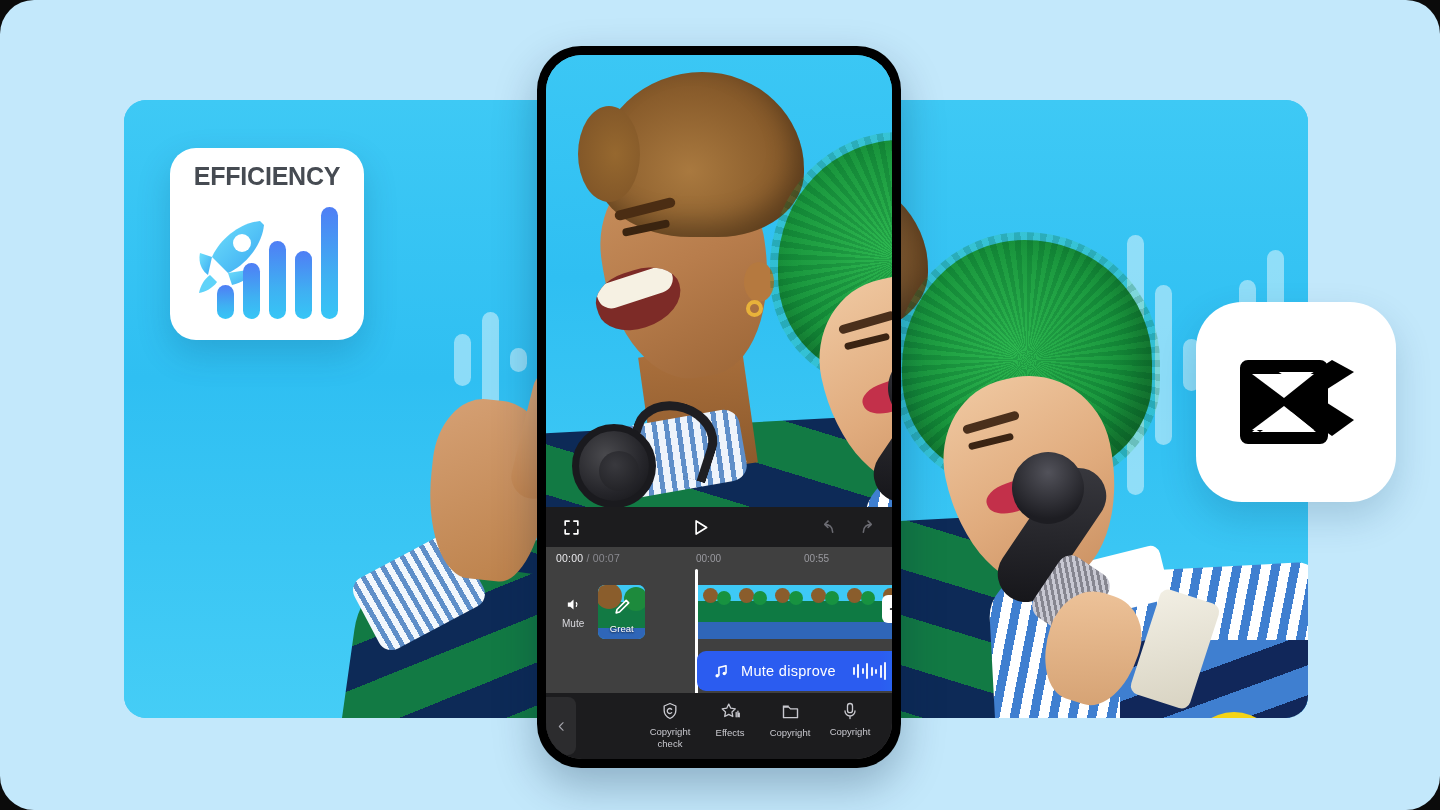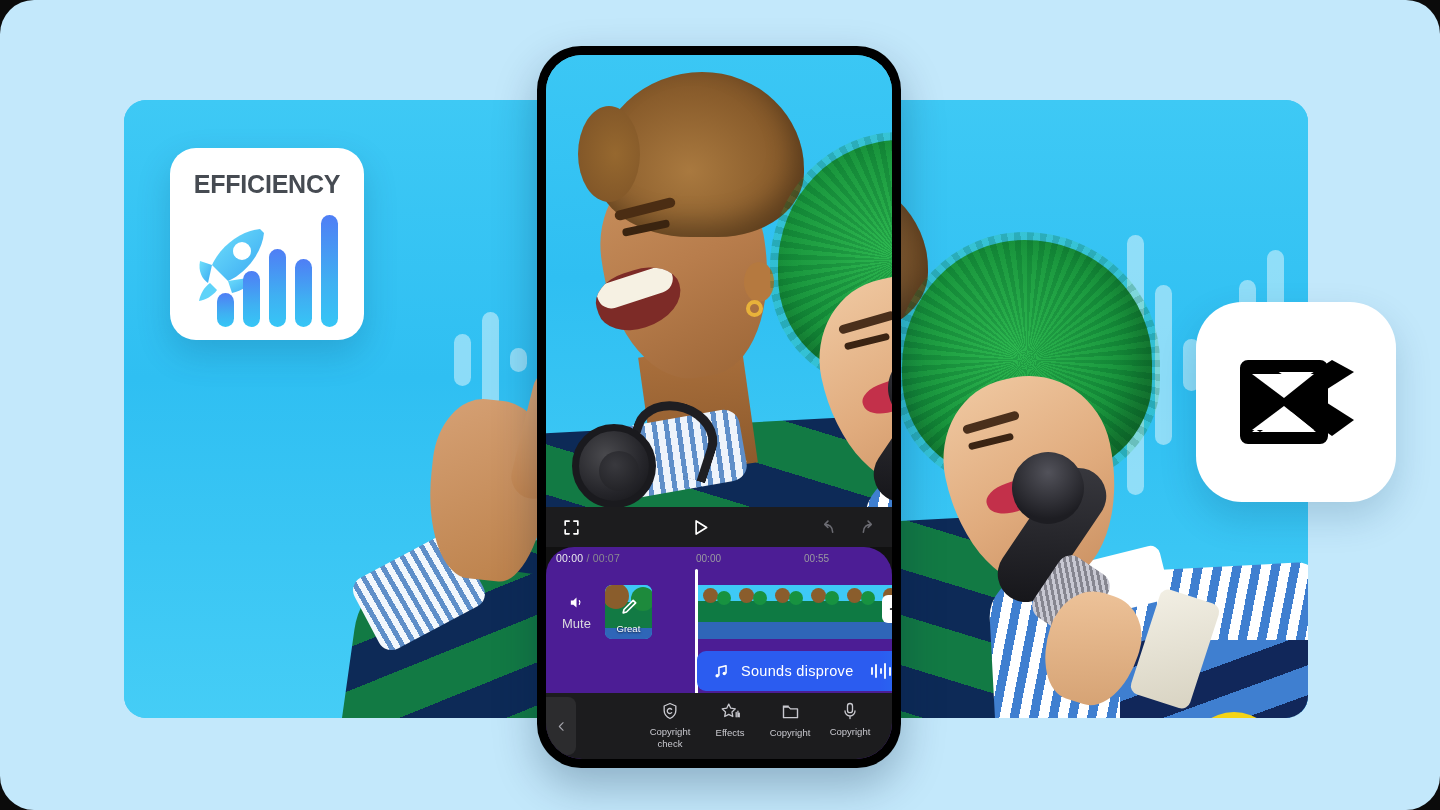--- a/index.html
+++ b/index.html
@@ -271,21 +271,21 @@
     background: linear-gradient(150deg,#f2efe4,#d8d3c2);
     transform: rotate(18deg);
   }
 
   
   .eff-card {
     position: absolute; left: 170px; top: 148px;
     width: 194px; height: 192px;
     background: #ffffff; border-radius: 26px;
     box-shadow: 0 14px 34px rgba(10,60,100,.20);
-    padding: 20px 16px 12px;
+    padding: 12px 16px 12px;
   }
   .eff-title {
     font-size: 25px; font-weight: 700; letter-spacing: -0.2px;
     color: #464b52; text-align: center; line-height: 1;
     margin-top: 4px;
   }
   .eff-graphic { position: relative; width: 100%; height: 126px; margin-top: 8px; }
   .eff-bars {
     position: absolute; right: 10px; bottom: 4px;
     display: flex; align-items: flex-end; gap: 9px; height: 118px;
@@ -331,42 +331,41 @@
     position: absolute; left: 0; right: 0; top: 452px;
     height: 40px; background: #1c1c1e;
     display: flex; align-items: center; padding: 0 16px;
   }
   .ctrl-center { flex: 1; display: flex; justify-content: center; }
   .ctrl-right { display: flex; gap: 18px; }
 
   
   .timeline {
     position: absolute; left: 0; right: 0; top: 492px; bottom: 0;
-    background: #4c1d95;
-    border-radius: 28px;
+    background: #404040;
   }
   .tl-ruler {
     position: relative; height: 22px; display: flex; align-items: center;
   }
   .tc { font-size: 10.5px; color: #e9e9ec; padding-left: 10px; letter-spacing: .2px; }
   .tc .total { color: #8a8a90; }
   .tl-marks {
     position: absolute; left: 150px; right: 0; top: 0; height: 22px;
     display: flex; align-items: center; gap: 0;
   }
   .tl-mark { font-size: 10px; color: #9a9aa0; width: 86px; }
   .tl-dot { width: 3px; height: 3px; border-radius: 50%; background: #6e6e75; margin-right: 83px; }
 
   .tl-body { position: relative; height: 100%; }
   .tl-left {
     position: absolute; left: 0; top: 16px; width: 146px;
     display: flex; align-items: center; gap: 14px; padding-left: 16px;
   }
   .mute-btn { display: flex; flex-direction: column; align-items: center; gap: 5px; }
-  .mute-label { font-size: 13px; color: #d9d9de; }
+  .mute-label { font-size: 10px; color: #d9d9de; }
   .cover-thumb {
     position: relative; width: 47px; height: 54px; border-radius: 7px;
     overflow: hidden; background: #2bb3e8;
   }
   .cover-img {
     position: absolute; left: -36px; top: -6px; width: 120px; height: 68px;
     background:
       linear-gradient(180deg,#3ec9f5 0 34%, #127a44 34% 72%, #2f66b8 72% 100%);
   }
   .cover-img::before {
@@ -672,21 +671,21 @@
               <path d="M12 4 v16 M4 12 h16" stroke="#000" stroke-width="2.6" stroke-linecap="round"></path>
             </svg>
           </div>
 
           <div class="audio-track">
             <svg width="19" height="19" viewBox="0 0 24 24">
               <path d="M10 17.5 a2.2 2.2 0 1 1 -2.2 -2.2 a2.2 2.2 0 0 1 2.2 2.2 Z" fill="#fff"></path>
               <path d="M19 14.5 a2.2 2.2 0 1 1 -2.2 -2.2 a2.2 2.2 0 0 1 2.2 2.2 Z" fill="#fff"></path>
               <path d="M10 17.5 V7 l9 -2.2 V14.5" fill="none" stroke="#fff" stroke-width="1.9" stroke-linejoin="round"></path>
             </svg>
-            <span class="audio-name">Sounds  disprove</span>
+            <span class="audio-name">Mute  disprove</span>
             <div class="audio-wave" id="audioWave">
                 <div class="aw" style="height: 8px;"></div>
                 <div class="aw" style="height: 14px;"></div>
                 <div class="aw" style="height: 6px;"></div>
                 <div class="aw" style="height: 16px;"></div>
                 <div class="aw" style="height: 9px;"></div>
                 <div class="aw" style="height: 5px;"></div>
                 <div class="aw" style="height: 13px;"></div>
                 <div class="aw" style="height: 18px;"></div>
               </div>

